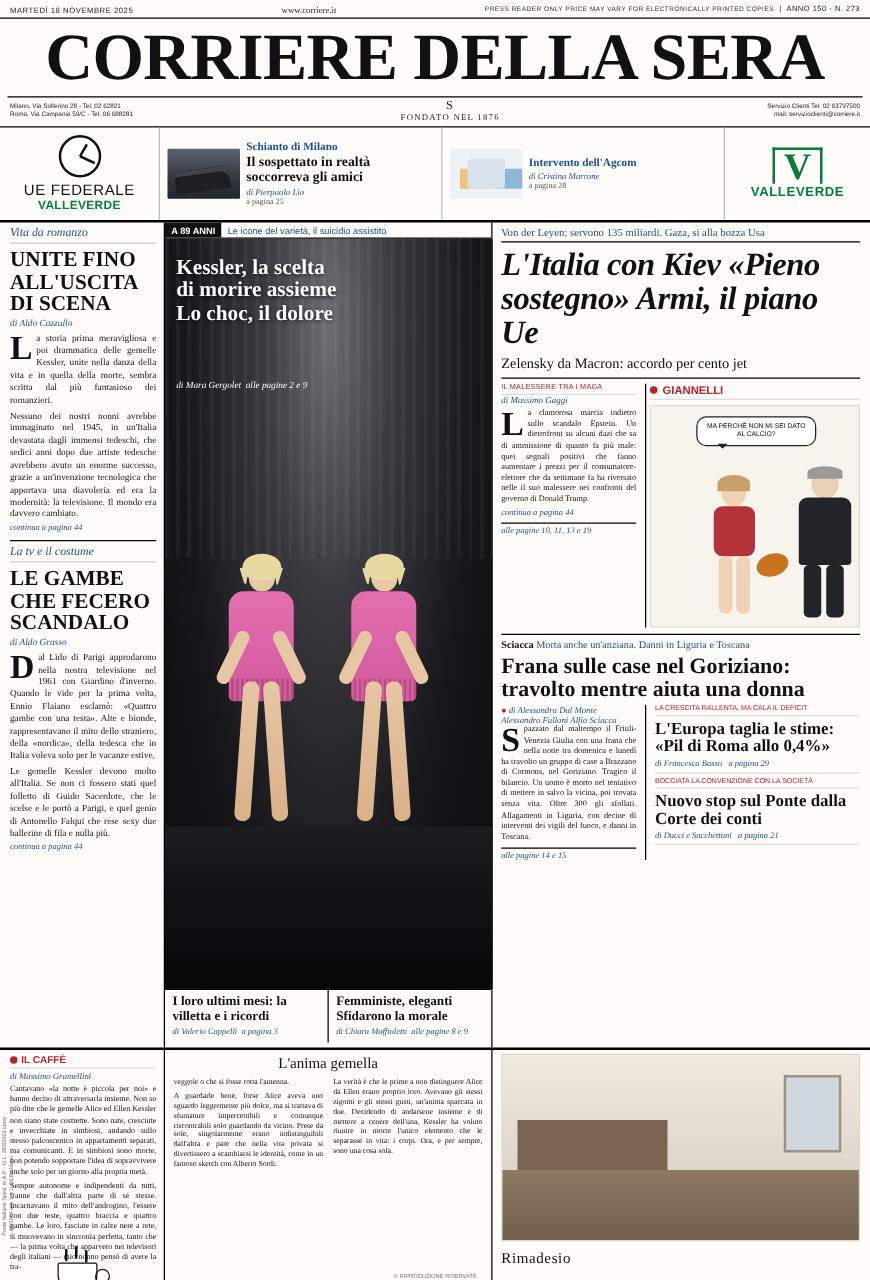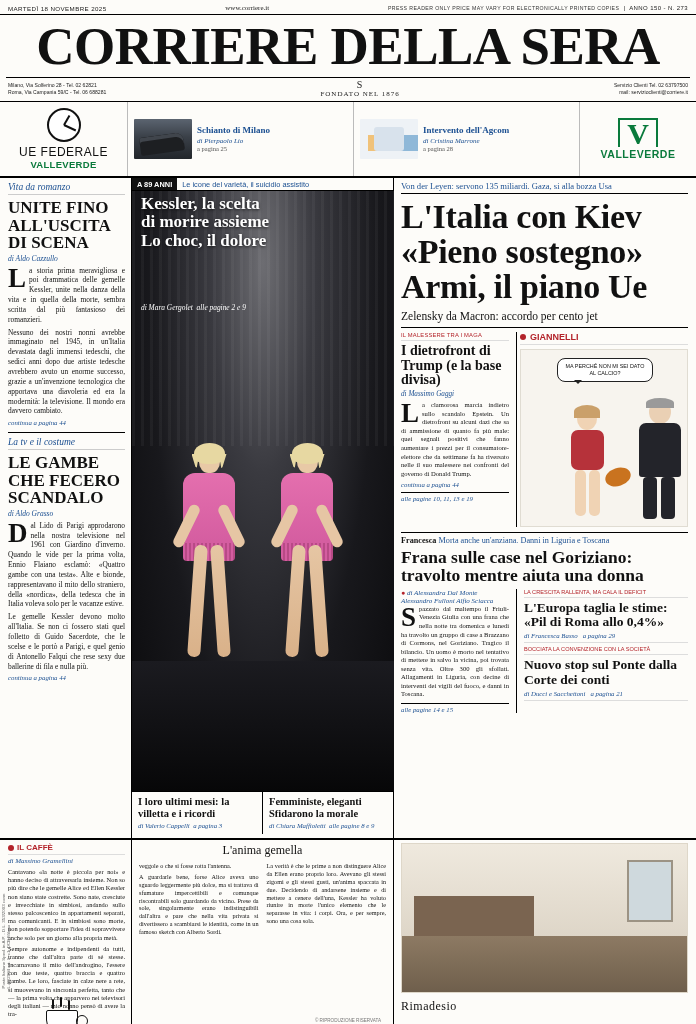--- a/index.html
+++ b/index.html
@@ -150,34 +150,34 @@
   .body-t { width:52px;height:72px;margin:0 auto; background:linear-gradient(#e46fae,#d45da0); border-radius:12px 12px 6px 6px; position:relative;}
   .body-t .fringe{position:absolute;left:0;right:0;bottom:-16px;height:18px;background:repeating-linear-gradient(90deg,#d45da0 0 2px, #b84a86 2px 4px);border-radius:0 0 4px 4px;}
   .legs-t { width:40px;height:118px;margin:0 auto; position:relative;}
   .legs-t:before,.legs-t:after{content:"";position:absolute;top:0;width:13px;height:112px;background:linear-gradient(#e6c6a4,#d9b189);border-radius:6px;}
   .legs-t:before{left:2px;transform:rotate(4deg);}
   .legs-t:after{right:2px;transform:rotate(-4deg);}
   .arm{position:absolute;top:30px;width:11px;height:46px;background:#e6c6a4;border-radius:6px;}
   .arm.l{left:-2px;transform:rotate(26deg);}
   .arm.r{right:-2px;transform:rotate(-26deg);}
   .photo-title {
-    position:absolute; left:9px; top:4px; width:130px; color:#fff;
+    position:absolute; left:9px; top:14px; width:130px; color:#fff;
     font-family:"Liberation Serif", serif; font-weight:700; font-size:17px; line-height:1.08;
     text-shadow:0 1px 3px rgba(0,0,0,.7);
   }
   .photo-by { position:absolute; left:9px; top:112px; width:140px; color:#fff; font-family:"Liberation Serif",serif; font-style:italic; font-size:7.4px;}
   .photo-foot { display:flex; border-top:1px solid #000; }
   .pf { flex:1; padding:4px 6px 5px 6px; }
   .pf + .pf { border-left:1px solid #000; }
   .pf .h { font-family:"Liberation Serif",serif; font-weight:700; font-size:10.5px; line-height:1.1;}
   .pf .b { font-family:"Liberation Serif",serif; font-style:italic; font-size:6.8px; color:#1b4f91; margin-top:3px;}
 
   
   .r-kicker { font-family:"Liberation Serif",serif; font-size:8.6px; color:#1b4f91; padding-bottom:2px; border-bottom:1px solid #000;}
-  .r-head { font-family:"Liberation Serif",serif; font-weight:700; font-size:34px; line-height:1.03; margin:5px 0 0 0; letter-spacing:-0.3px;}
+  .r-head { font-family:"Liberation Serif",serif; font-weight:700; font-size:26px; line-height:1.03; margin:5px 0 0 0; letter-spacing:-0.3px;font-style:italic;}
   .r-sub { font-family:"Liberation Serif",serif; font-size:11.5px; margin:6px 0 5px 0;}
   .r-split { display:flex; gap:7px; border-top:1px solid #000; padding-top:4px;}
   .rs-left { width:108px; }
   .rs-right{ flex:1; border-left:1px solid #000; padding-left:3px;}
   .mini-kick { font-family:"Liberation Sans",sans-serif; font-size:5.8px; color:#b3232a; letter-spacing:.2px; border-bottom:1px solid #ddd; padding-bottom:2px;}
   .mini-head { font-family:"Liberation Serif",serif; font-weight:700; font-size:14px; line-height:1.05; margin:3px 0 2px 0;}
   .mini-by { font-family:"Liberation Serif",serif; font-style:italic; font-size:7.2px; color:#1b4f91; margin-bottom:3px;}
   .mini-text { font-size:6.6px; line-height:1.3; text-align:justify;}
   .mini-text p{margin:0 0 3px 0;}
   .pages-bar { font-family:"Liberation Serif",serif; font-style:italic; font-size:6.8px; color:#1b4f91; border-top:1px solid #000; margin-top:4px; padding-top:2px;}
@@ -281,20 +281,21 @@
     <div class="promo-logo">
       <div class="clock"></div>
       <div class="t1">UE FEDERALE</div>
       <div class="t2">VALLEVERDE</div>
     </div>
 
     <div class="promo-item">
       <div class="promo-thumb thumb-car"></div>
       <div class="promo-txt">
         <div class="kicker">Schianto di Milano</div>
+        <div class="head">Il sospettato in realtà soccorreva gli amici</div>
         <div class="by">di Pierpaolo Lio</div>
         <div class="pg">a pagina 25</div>
       </div>
     </div>
 
     <div class="promo-item">
       <div class="promo-thumb thumb-call"></div>
       <div class="promo-txt">
         <div class="kicker">Intervento dell'Agcom</div>
         <div class="by">di Cristina Marrone</div>
@@ -389,21 +390,20 @@
     </div>
 
     <div class="col-right">
       <div class="r-kicker">Von der Leyen: servono 135 miliardi. Gaza, si alla bozza Usa</div>
       <div class="r-head">L'Italia con Kiev «Pieno sostegno» Armi, il piano Ue</div>
       <div class="r-sub">Zelensky da Macron: accordo per cento jet</div>
 
       <div class="r-split">
         <div class="rs-left">
           <div class="mini-kick">IL MALESSERE TRA I MAGA</div>
-          <div class="mini-head">I dietrofront di Trump (e la base divisa)</div>
           <div class="mini-by">di Massimo Gaggi</div>
           <div class="mini-text">
             <p class="dropcap">La clamorosa marcia indietro sullo scandalo Epstein. Un dietrofront su alcuni dazi che sa di ammissione di quanto fa più male: quei segnali positivi che fanno aumentare i prezzi per il consumatore-elettore che da settimane fa ha riversato nelle il suo malessere nei confronti del governo di Donald Trump.</p>
           </div>
           <div class="cont">continua a pagina 44</div>
           <div class="pages-bar">alle pagine 10, 11, 13 e 19</div>
         </div>
         <div class="rs-right">
           <div class="gianne-head">
             <span class="dot-red"></span>
@@ -425,21 +425,21 @@
                 <div class="t"></div>
                 <div class="l1"></div>
                 <div class="l2"></div>
             </div>
           </div>
         </div>
       </div>
 
       <div class="sec">
         <div class="sec-kick">
-          <b>Francesca</b>
+          <b>Sciacca</b>
           <span>Morta anche un'anziana. Danni in Liguria e Toscana</span>
         </div>
         <div class="sec-head">Frana sulle case nel Goriziano: travolto mentre aiuta una donna</div>
         <div class="two-col">
           <div class="tc-a">
             <div class="by-blue">
               <span class="bul">●</span>
               <span>di Alessandra Dal Monte Alessandro Fulloni Alfio Sciacca</span>
             </div>
             <div class="sm-text">

